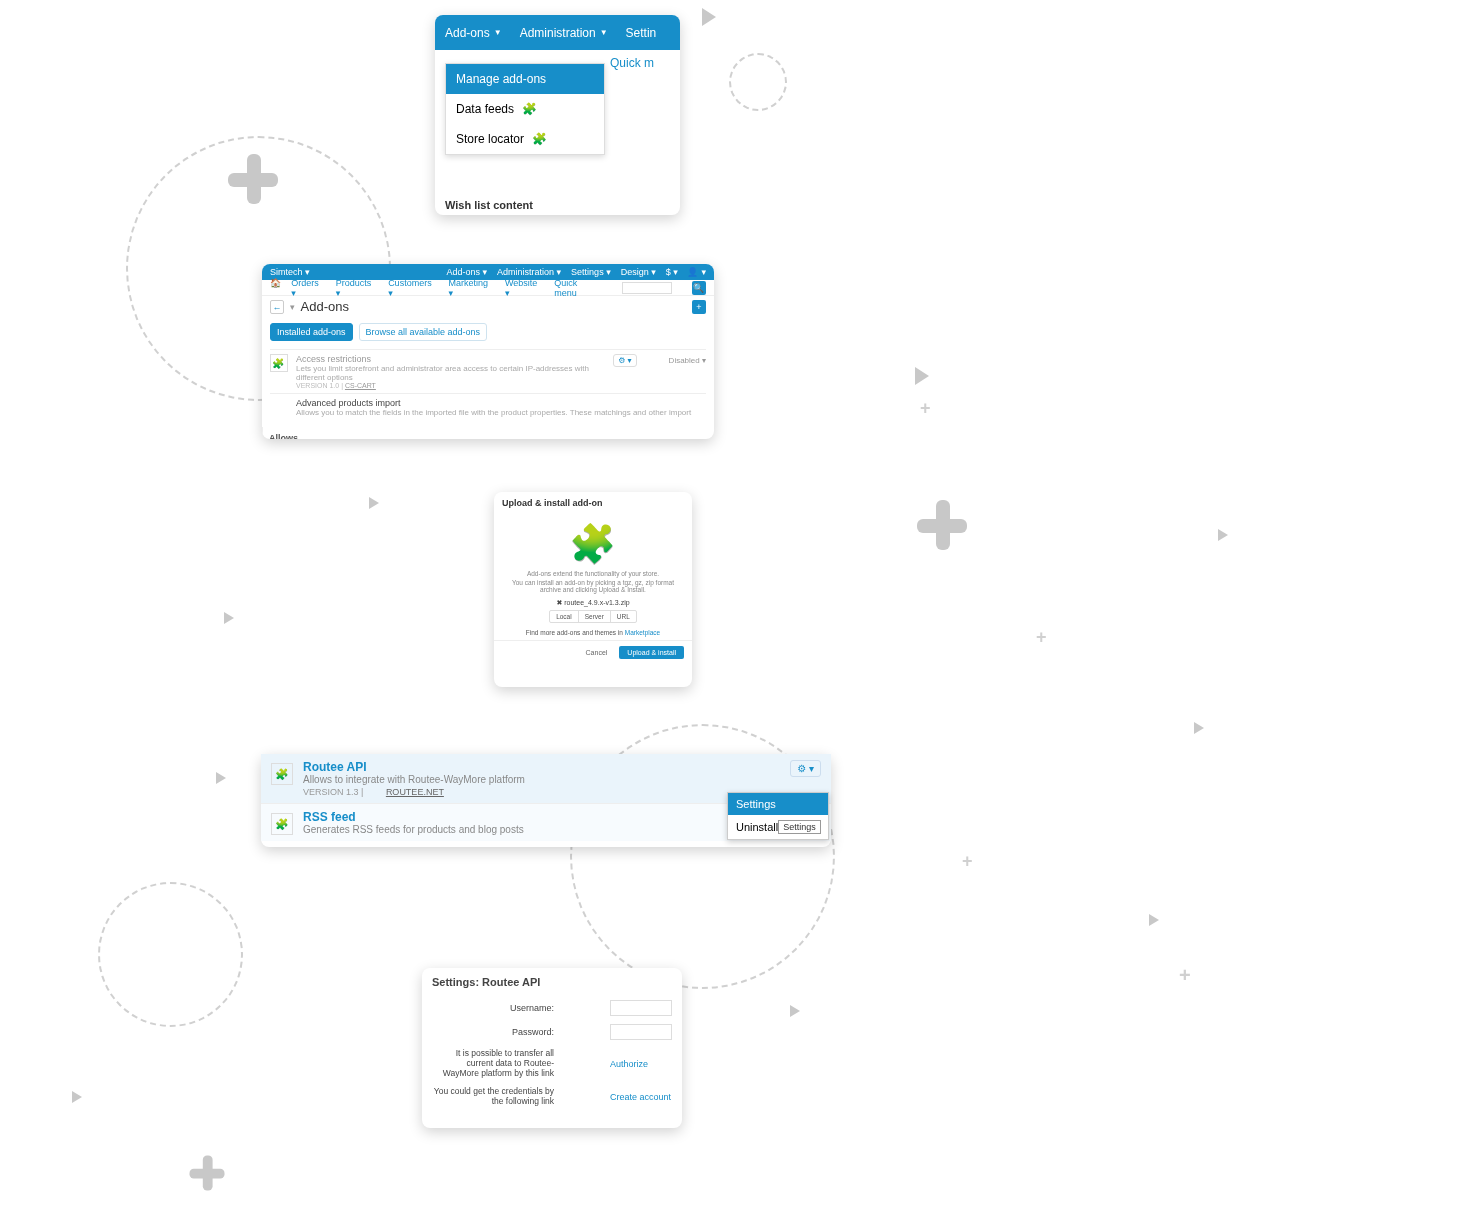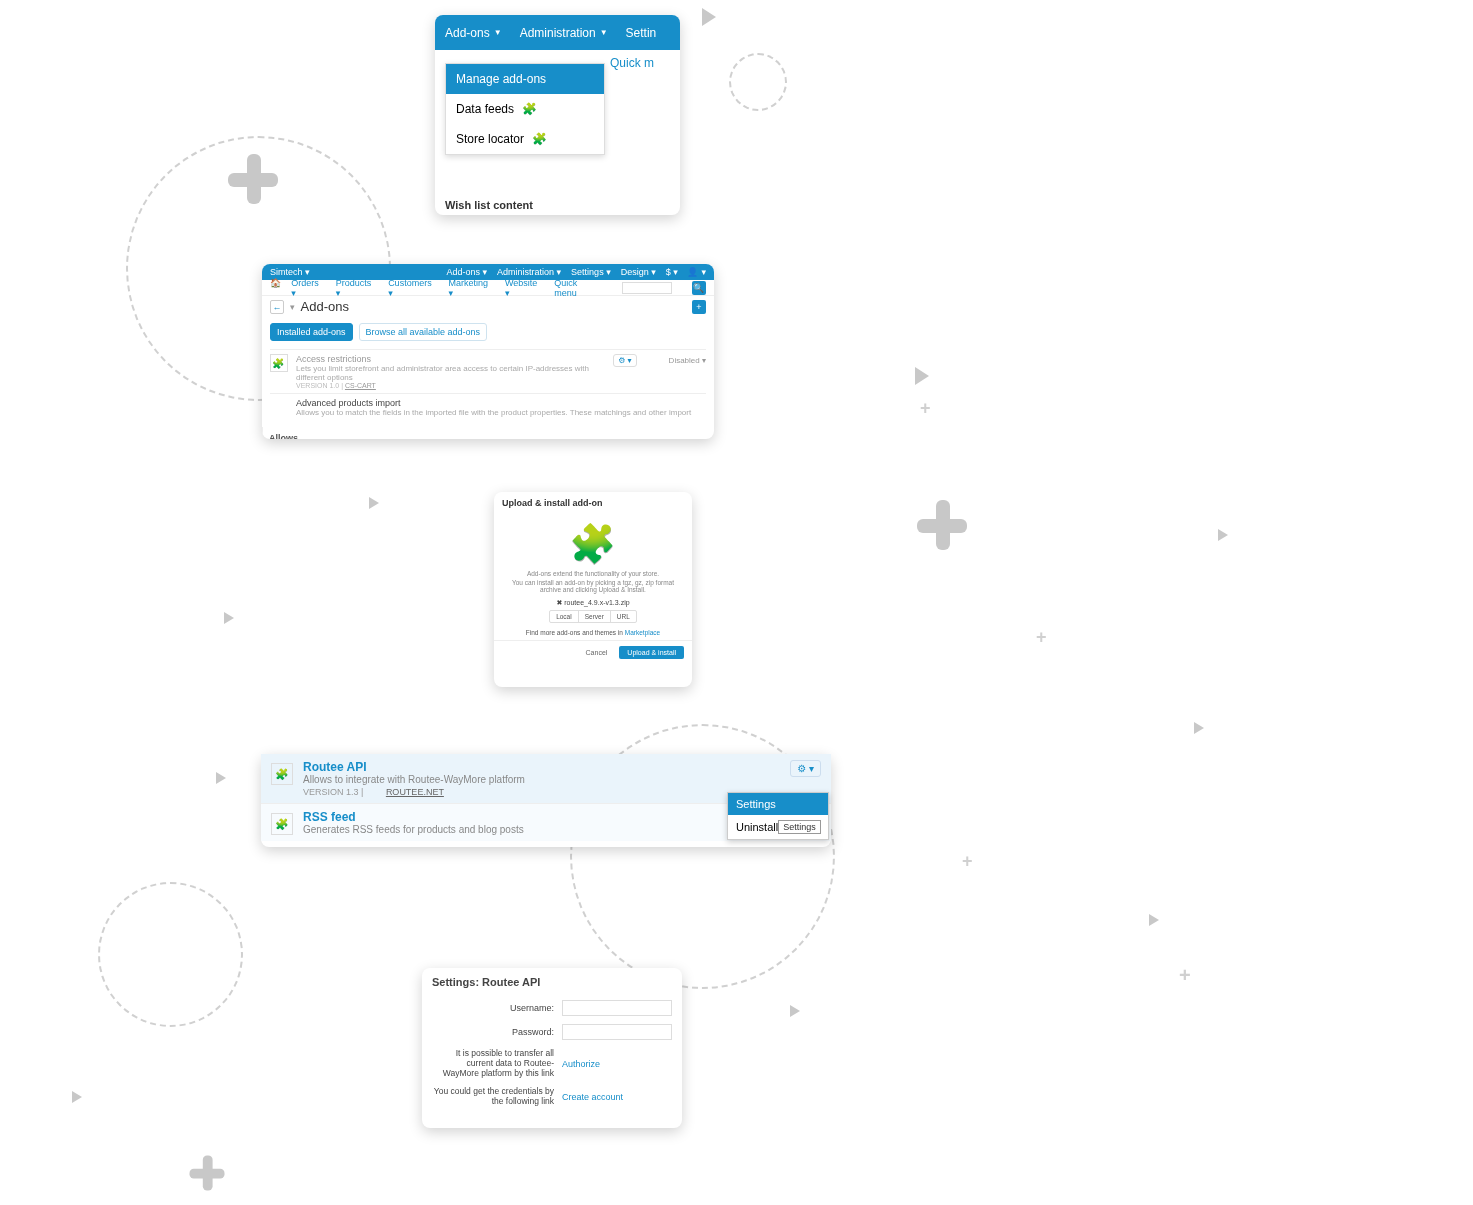--- a/index.html
+++ b/index.html
@@ -94,21 +94,21 @@
   .c4 .dd { position:absolute; right:2px; top:38px; width:102px; background:#fff; border:1px solid #ccc; box-shadow:0 2px 6px rgba(0,0,0,.2); font-size:11px;}
   .c4 .dd .di { padding:5px 8px; display:flex; justify-content:space-between; align-items:center; cursor:pointer;}
   .c4 .dd .di.active { background:#178ec9; color:#fff;}
   .c4 .dd .tool { border:1px solid #999; padding:1px 4px; font-size:9px; color:#333; background:#fff;}
 
   
   .c5 { left:422px; top:968px; width:260px; height:160px; font-size:10px; color:#444;}
   .c5 .hdr { font-weight:bold; padding:8px 10px; font-size:11px;}
   .c5 .row { display:flex; padding:4px 10px; align-items:center;}
   .c5 .row .lbl { width:130px; text-align:right; padding-right:8px; font-size:9px;}
-  .c5 .row .val { flex:1;}
+  .c5 .row .val { flex:1;margin-left:48px;}
   .c5 .row input { width:100%; border:1px solid #ddd; height:16px; font-size:9px; padding:0 3px;}
   .c5 .row a { color:#178ec9; text-decoration:none; font-size:9px;}
 </style>
 </head>
 <body>
 
 <div class="deco circle-dash" style="left:126px; top:136px; width:265px; height:265px;"></div>
 <div class="deco thick-plus" style="left:228px; top:154px;"></div>
 <div class="deco circle-dash" style="left:570px; top:724px; width:265px; height:265px;"></div>
 <div class="deco circle-dash" style="left:729px; top:53px; width:58px; height:58px;"></div>

